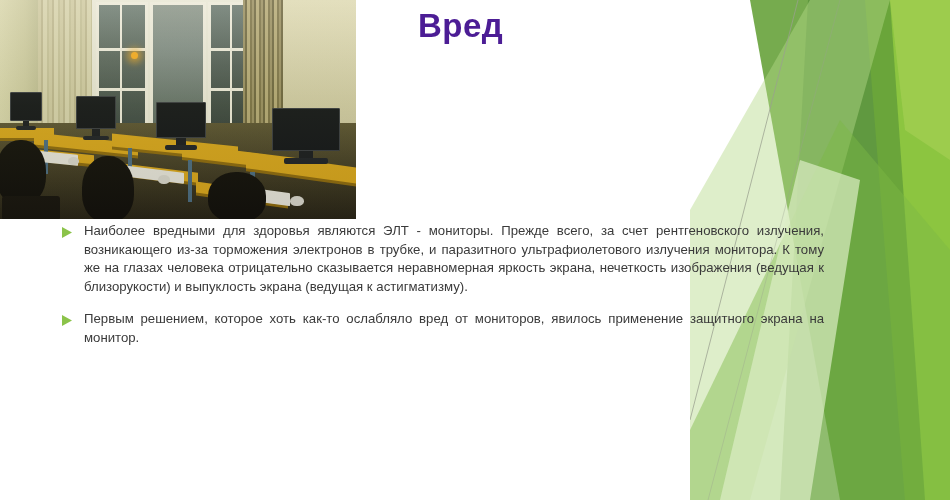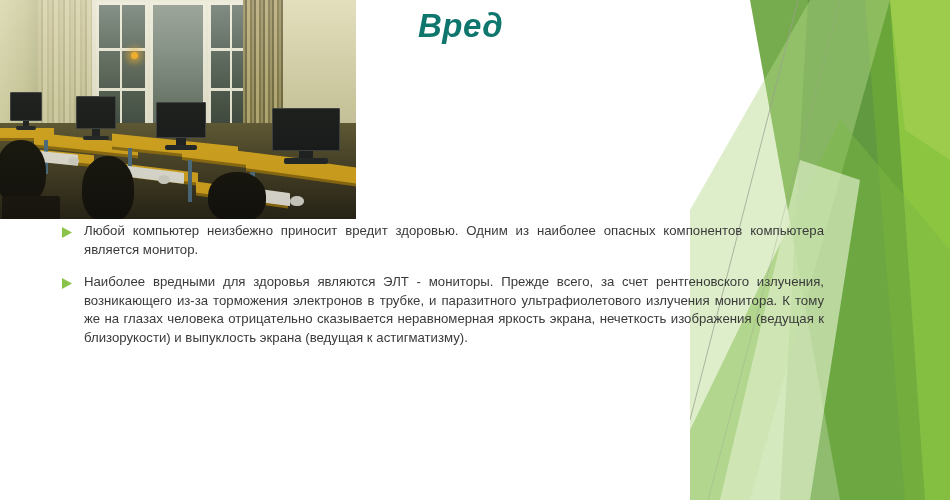--- a/index.html
+++ b/index.html
@@ -147,22 +147,21 @@
     background: linear-gradient(180deg, rgba(255,255,240,.16) 0%, rgba(120,130,60,.10) 48%, rgba(0,0,0,.10) 100%);
   }
 
   
   .title {
     position: absolute;
     left: 418px;
     top: 7px;
     font-size: 33px;
     font-weight: bold;
-    font-style: italic;
-    color: #0f766e;
+    color: #4c1d95;
     letter-spacing: .5px;
     white-space: nowrap;
   }
 
   
   .body {
     position: absolute;
     left: 62px;
     top: 222px;
     width: 762px;
@@ -277,35 +276,35 @@
       <div class="chair-back" style="left:208px;top:172px;width:58px;height:50px;"></div>
 
       <div class="photo-fade"></div>
     </div>
   </div>
 
   <div class="title">Вред</div>
 
   <div class="body">
 
-    <div class="bullet-row">
-      <span class="bullet-mark">
-        <svg width="10" height="11" viewBox="0 0 10 11" xmlns="http://www.w3.org/2000/svg">
-          <polygon points="0,0 10,5.5 0,11" fill="#8bc34a"></polygon>
-        </svg>
-      </span>
-      <span class="bullet-text">Любой компьютер неизбежно приносит вредит здоровью. Одним из наиболее опасных компонентов компьютера является монитор.</span>
-    </div>
 
     <div class="bullet-row">
       <span class="bullet-mark">
         <svg width="10" height="11" viewBox="0 0 10 11" xmlns="http://www.w3.org/2000/svg">
           <polygon points="0,0 10,5.5 0,11" fill="#8bc34a"></polygon>
         </svg>
       </span>
       <span class="bullet-text">Наиболее вредными для здоровья являются ЭЛТ - мониторы. Прежде всего, за счет рентгеновского излучения, возникающего из-за торможения электронов в трубке, и паразитного ультрафиолетового излучения монитора. К тому же на глазах человека отрицательно сказывается неравномерная яркость экрана, нечеткость изображения (ведущая к близорукости) и выпуклость экрана (ведущая к астигматизму).</span>
     </div>
 
+    <div class="bullet-row">
+      <span class="bullet-mark">
+        <svg width="10" height="11" viewBox="0 0 10 11" xmlns="http://www.w3.org/2000/svg">
+          <polygon points="0,0 10,5.5 0,11" fill="#8bc34a"></polygon>
+        </svg>
+      </span>
+      <span class="bullet-text">Первым решением, которое хоть как-то ослабляло вред от мониторов, явилось применение защитного экрана на монитор.</span>
+    </div>
 
 
   </div>
 
 </div>
 
 </body></html>

